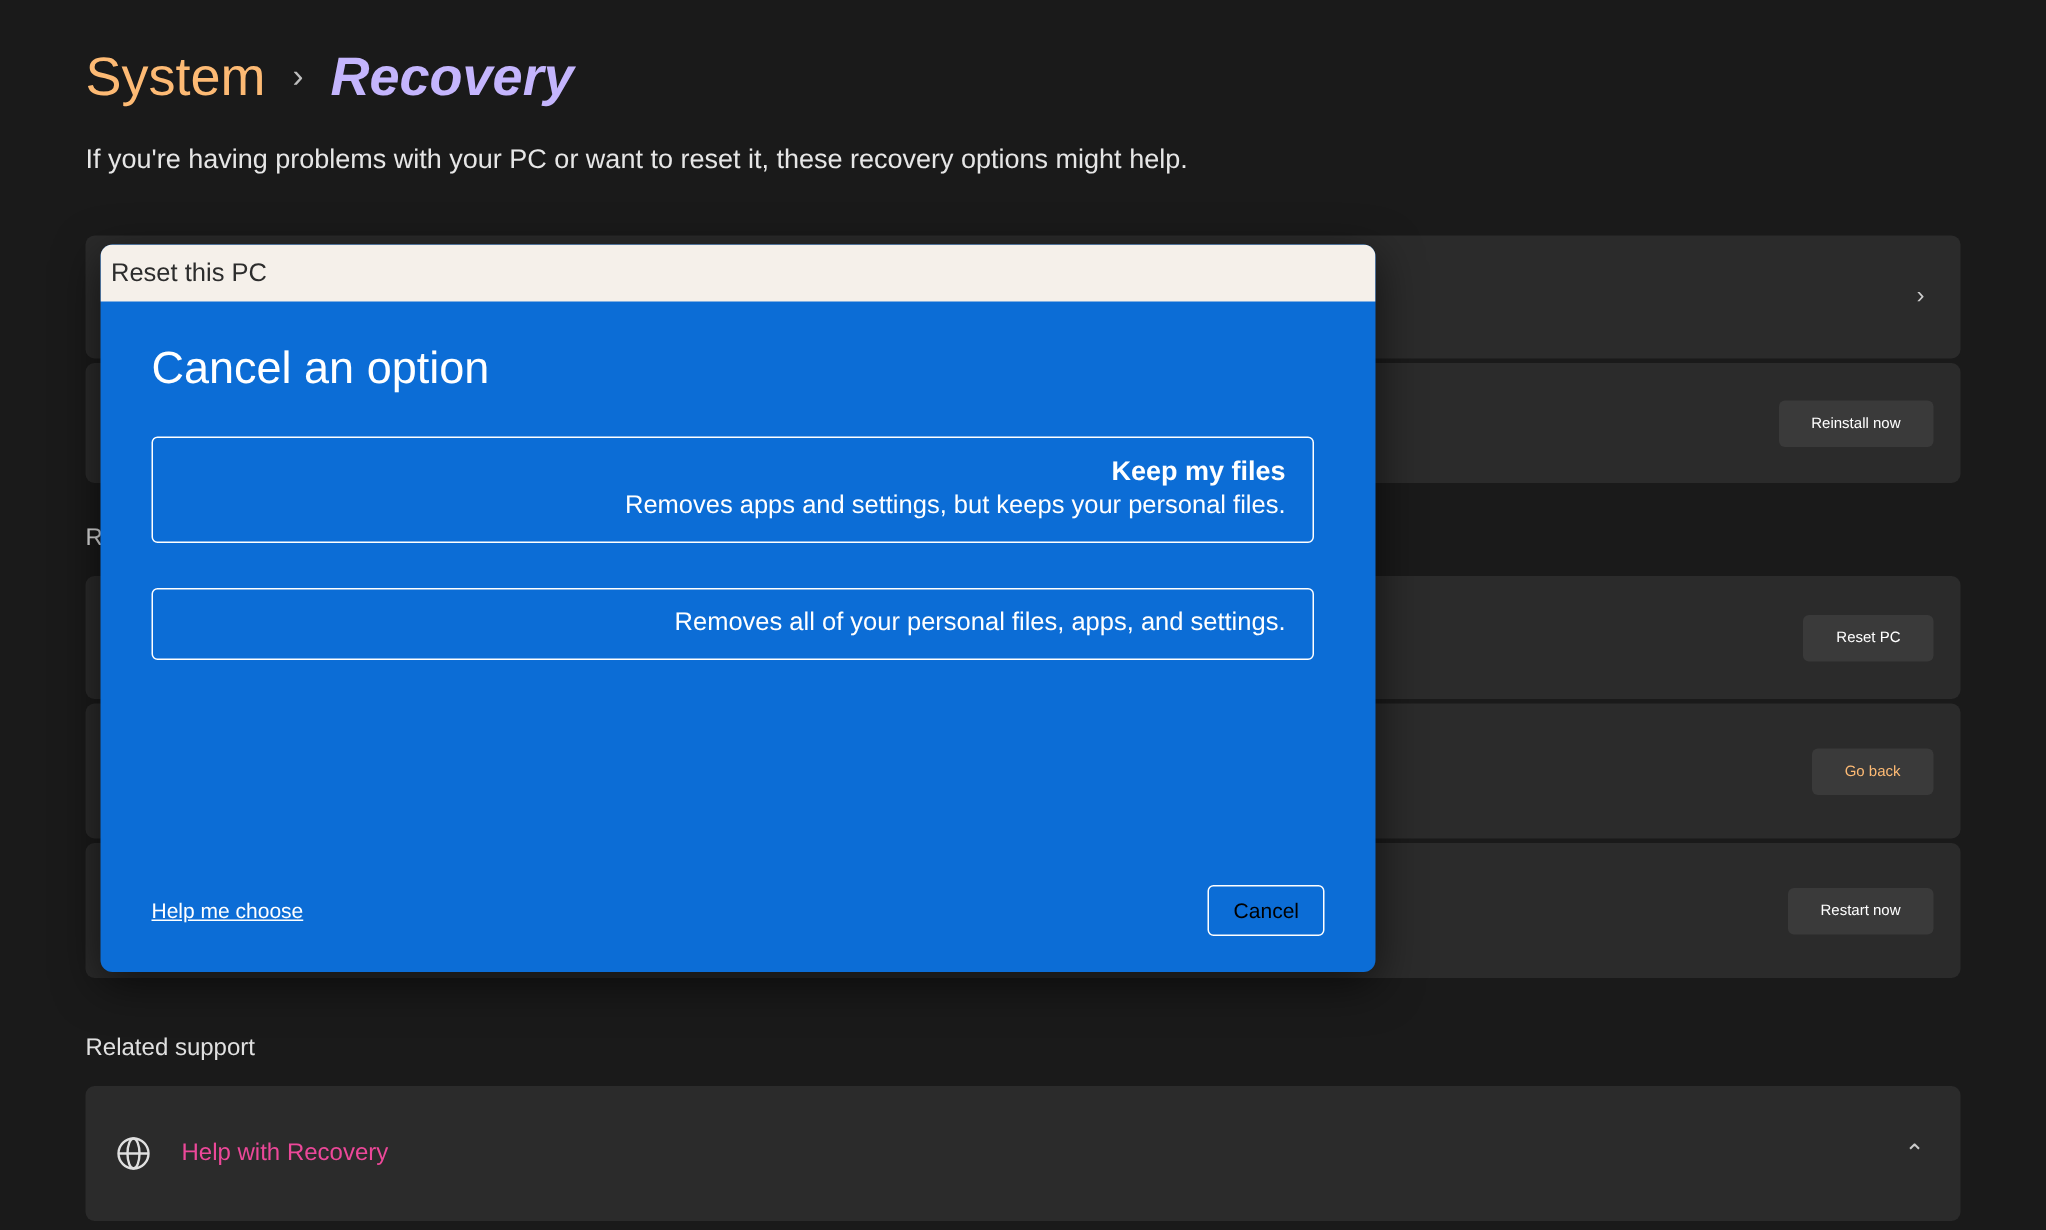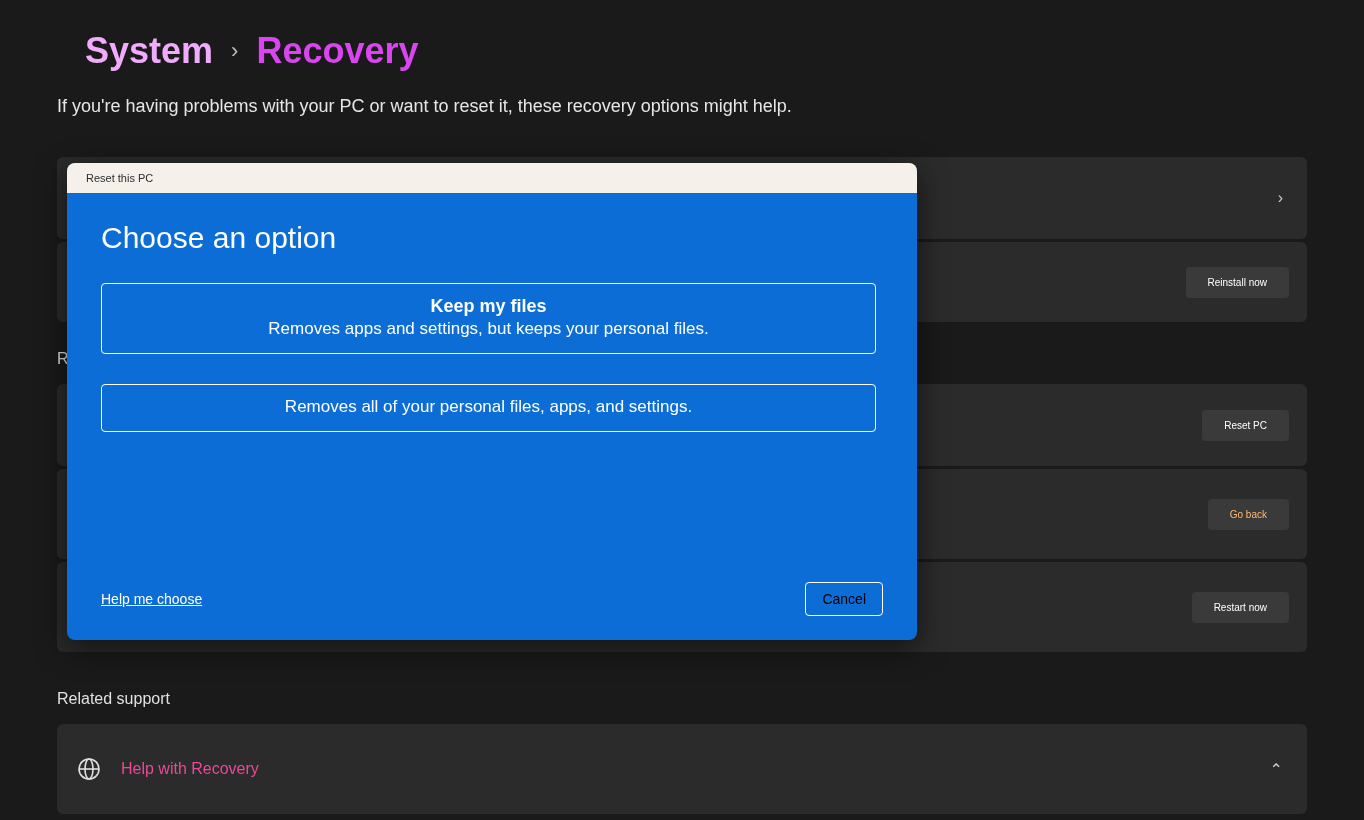--- a/index.html
+++ b/index.html
@@ -16,33 +16,33 @@
     padding: 30px 57px 0 57px;
   }
   .breadcrumb {
     display: flex;
     align-items: center;
     gap: 18px;
     margin-bottom: 24px;
   }
   .breadcrumb-root {
     font-size: 36px;
-    font-weight: 700;
-    color: #f0abfc;
+    font-weight: 400;
+    color: #fdba74;
     cursor: pointer;
-    margin-left: 28px;
   }
   .breadcrumb-sep {
     font-size: 22px;
     color: #bdbdbd;
   }
   .breadcrumb-current {
     font-size: 36px;
     font-weight: 600;
-    color: #d946ef;
+    color: #c4b5fd;
+    font-style: italic;
   }
   .page-subtitle {
     font-size: 18px;
     color: #e6e6e6;
     margin-bottom: 40px;
   }
   .cards { display: flex; flex-direction: column; gap: 3px; }
   .card {
     background: #2b2b2b;
     height: 82px;
@@ -81,39 +81,39 @@
     top: 163px;
     width: 850px;
     background: #0c6dd6;
     border-radius: 8px;
     overflow: hidden;
     box-shadow: 0 8px 30px rgba(0,0,0,.6);
   }
   .modal-titlebar {
     background: #f5f0ea;
     color: #2d2d2d;
-    font-size: 11px;
-    padding: 9px 19px;
+    font-size: 17px;
+    padding: 9px 7px;
   }
   .modal-body {
     padding: 28px 34px 24px 34px;
     color: #ffffff;
   }
   .modal-heading {
     font-size: 30px;
     font-weight: 400;
     margin-bottom: 28px;
   }
   .option-btn {
     width: 775px;
     border: 1.5px solid #ffffff;
     border-radius: 4px;
     background: transparent;
     color: #ffffff;
-    text-align: center;
+    text-align: right;
     padding: 12px 18px 14px 18px;
     margin-bottom: 30px;
     cursor: pointer;
     display: block;
   }
   .option-title { font-size: 18px; font-weight: 600; margin-bottom: 2px; }
   .option-desc { font-size: 17px; font-weight: 400; }
   .modal-footer {
     display:flex;
     align-items:center;
@@ -195,21 +195,21 @@
       </div>
       <span class="chev-icon">⌃</span>
     </div>
   </div>
 
 </div>
 
 <div class="modal">
   <div class="modal-titlebar">Reset this PC</div>
   <div class="modal-body">
-    <div class="modal-heading">Choose an option</div>
+    <div class="modal-heading">Cancel an option</div>
 
     <button class="option-btn">
       <div class="option-title">Keep my files</div>
       <div class="option-desc">Removes apps and settings, but keeps your personal files.</div>
     </button>
 
     <button class="option-btn">
       <div class="option-desc">Removes all of your personal files, apps, and settings.</div>
     </button>
 

